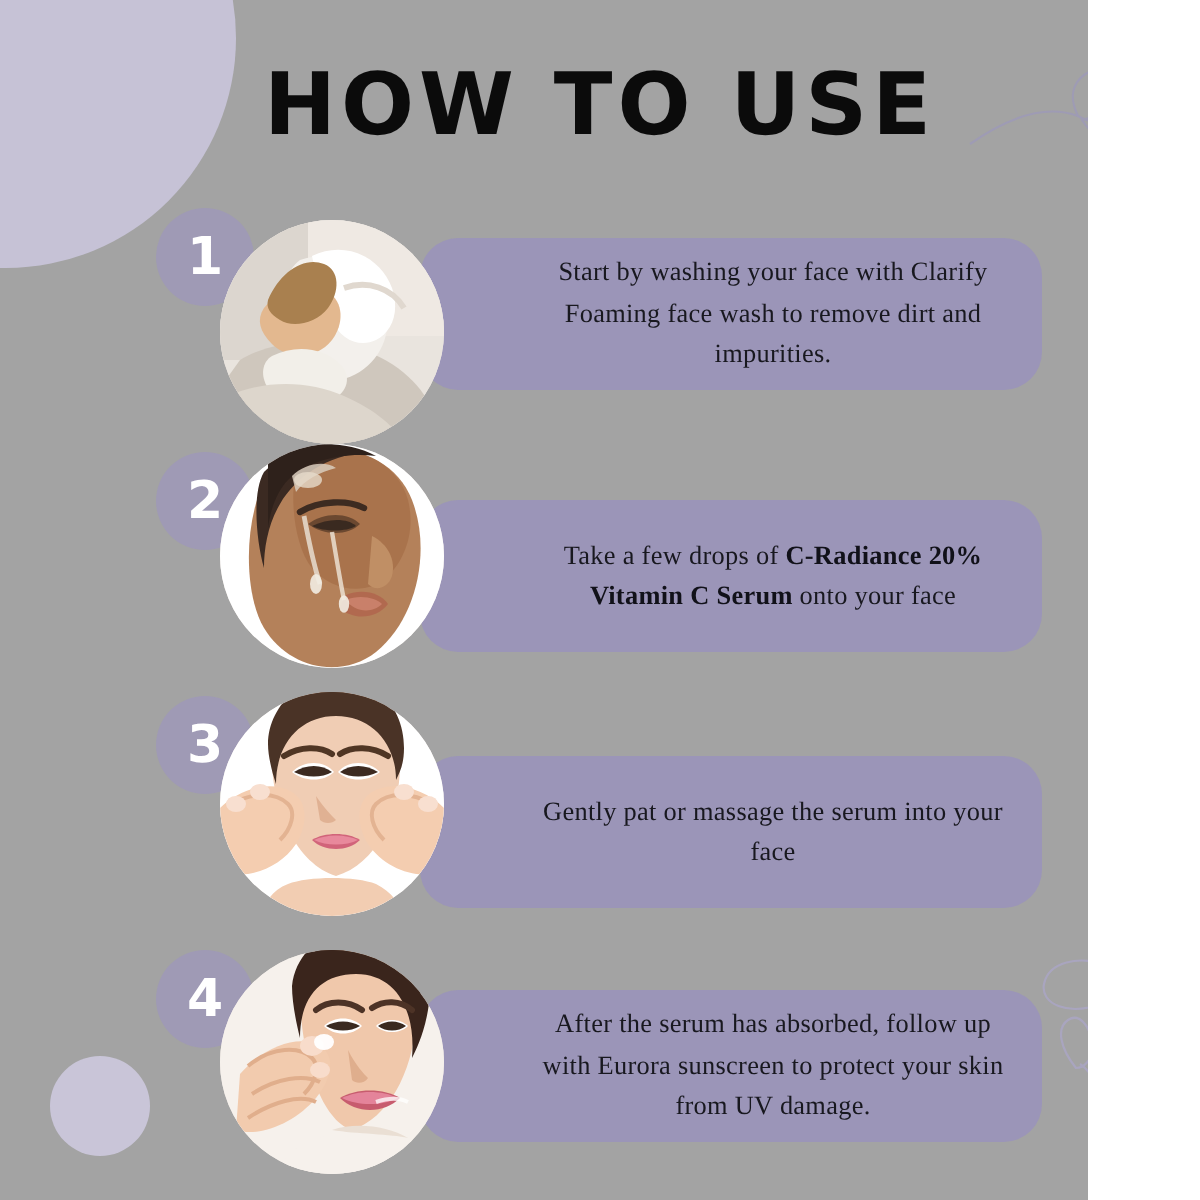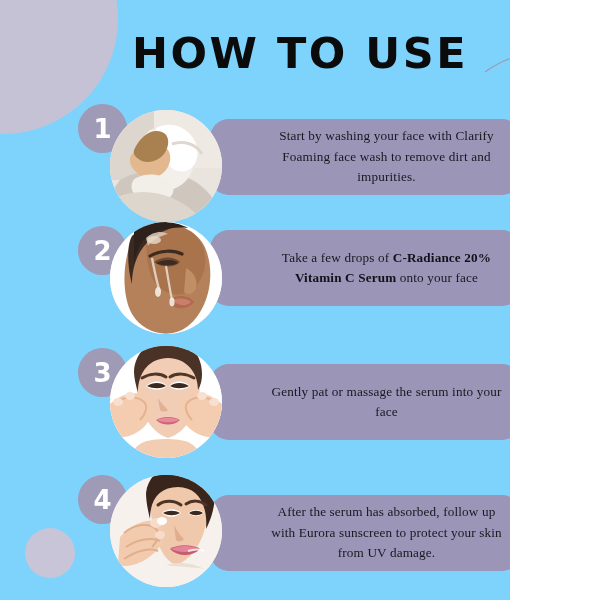--- a/index.html
+++ b/index.html
@@ -3,21 +3,21 @@
 <meta charset="utf-8">
 <style>
   html,body{margin:0;padding:0;}
   body{
     width:600px;height:600px;
     background:#ffffff;
     font-family:"DejaVu Sans","Liberation Sans",sans-serif;
     overflow:hidden;
     position:relative;
   }
-  .canvas{position:absolute;inset:0;width:484px;height:600px;overflow:hidden;background:#7dd3fc;padding-left:26px;}
+  .canvas{position:absolute;inset:0;width:544px;height:600px;overflow:hidden;background:#a3a3a3;}
 
   
   .deco-circle-tl{
     position:absolute;left:-112px;top:-96px;width:230px;height:230px;
     border-radius:50%;background:#c6c2d6;
   }
   .deco-circle-bl{
     position:absolute;left:25px;top:528px;width:50px;height:50px;
     border-radius:50%;background:#c9c5d8;
   }
@@ -47,22 +47,22 @@
   .bar{
     position:absolute;
     left:210px;width:311px;height:76px;
     border-radius:19px;
     background:#9b95b8;
     display:flex;align-items:center;justify-content:center;
     box-sizing:border-box;
     padding:0 14px 0 56px;
   }
   .step-1 .bar{top:19px;}
-  .step-2 .bar{top:12px;}
-  .step-3 .bar{top:24px;}
+  .step-2 .bar{top:32px;}
+  .step-3 .bar{top:38px;}
   .step-4 .bar{top:28px;}
 
   .bar-text{
     color:#18181f;
     font-size:13.2px;
     line-height:20.5px;
     text-align:center;
     font-family:Liberation Serif, serif;
     letter-spacing:.15px;
   }

